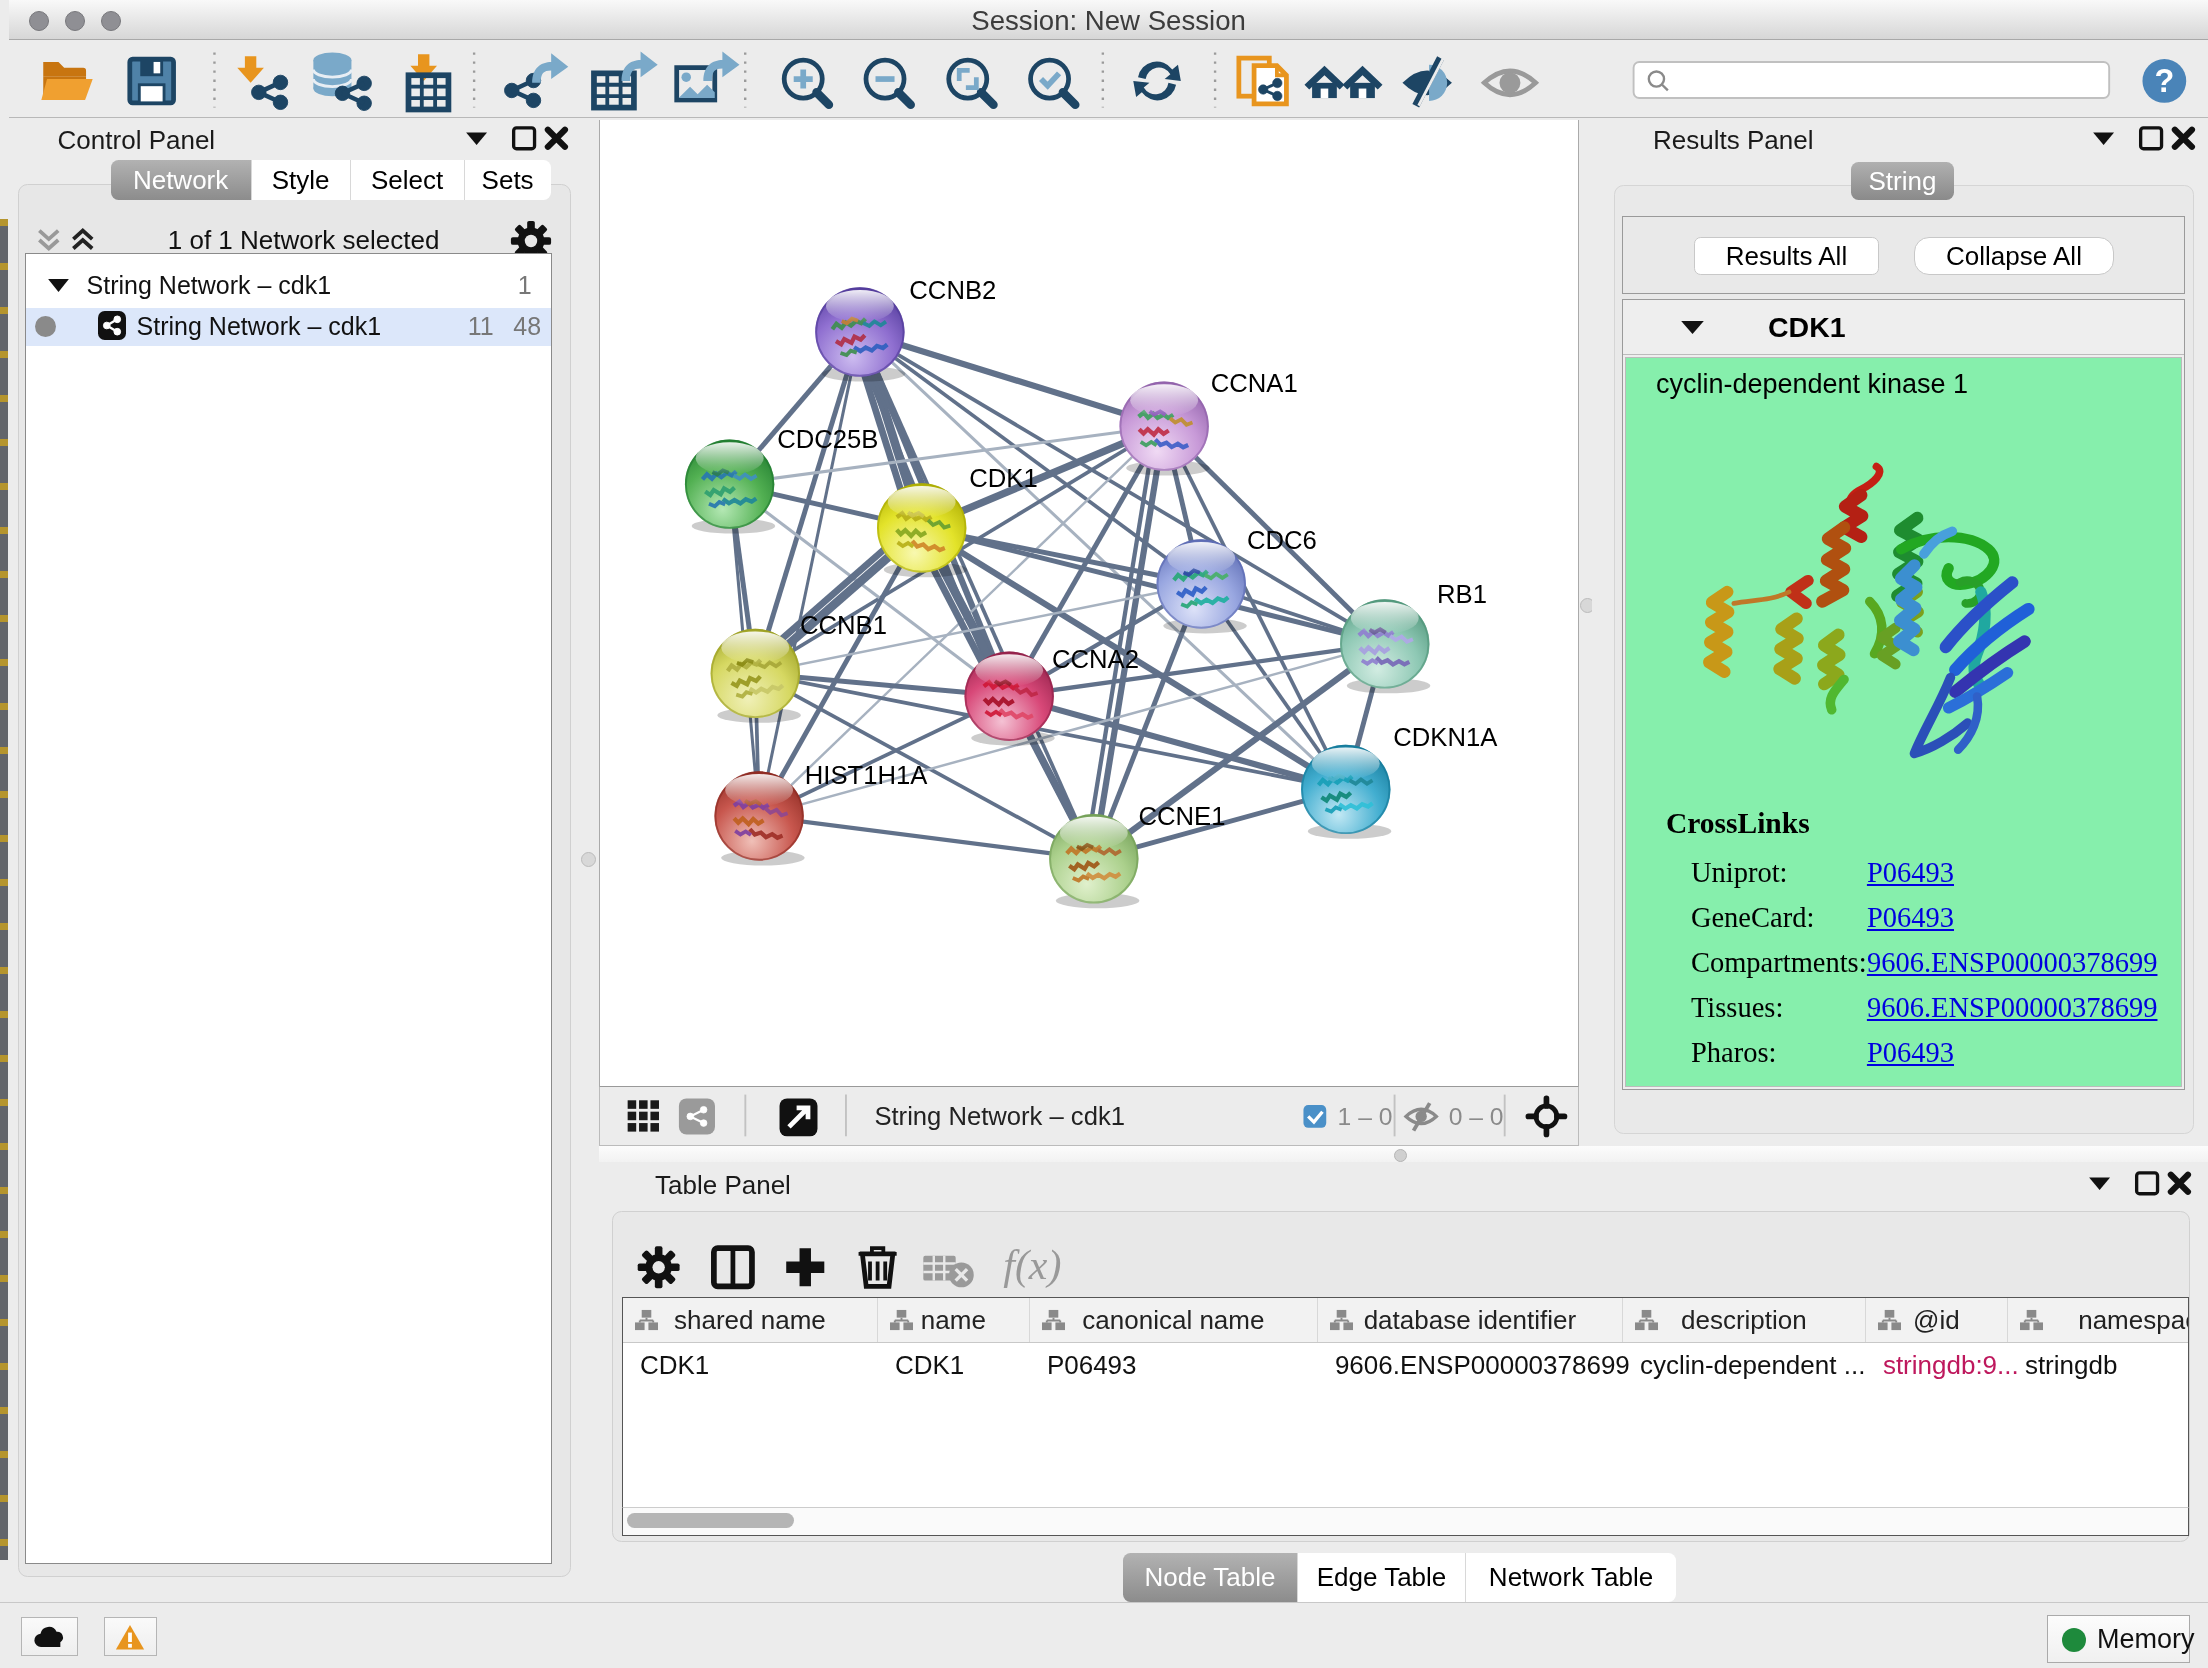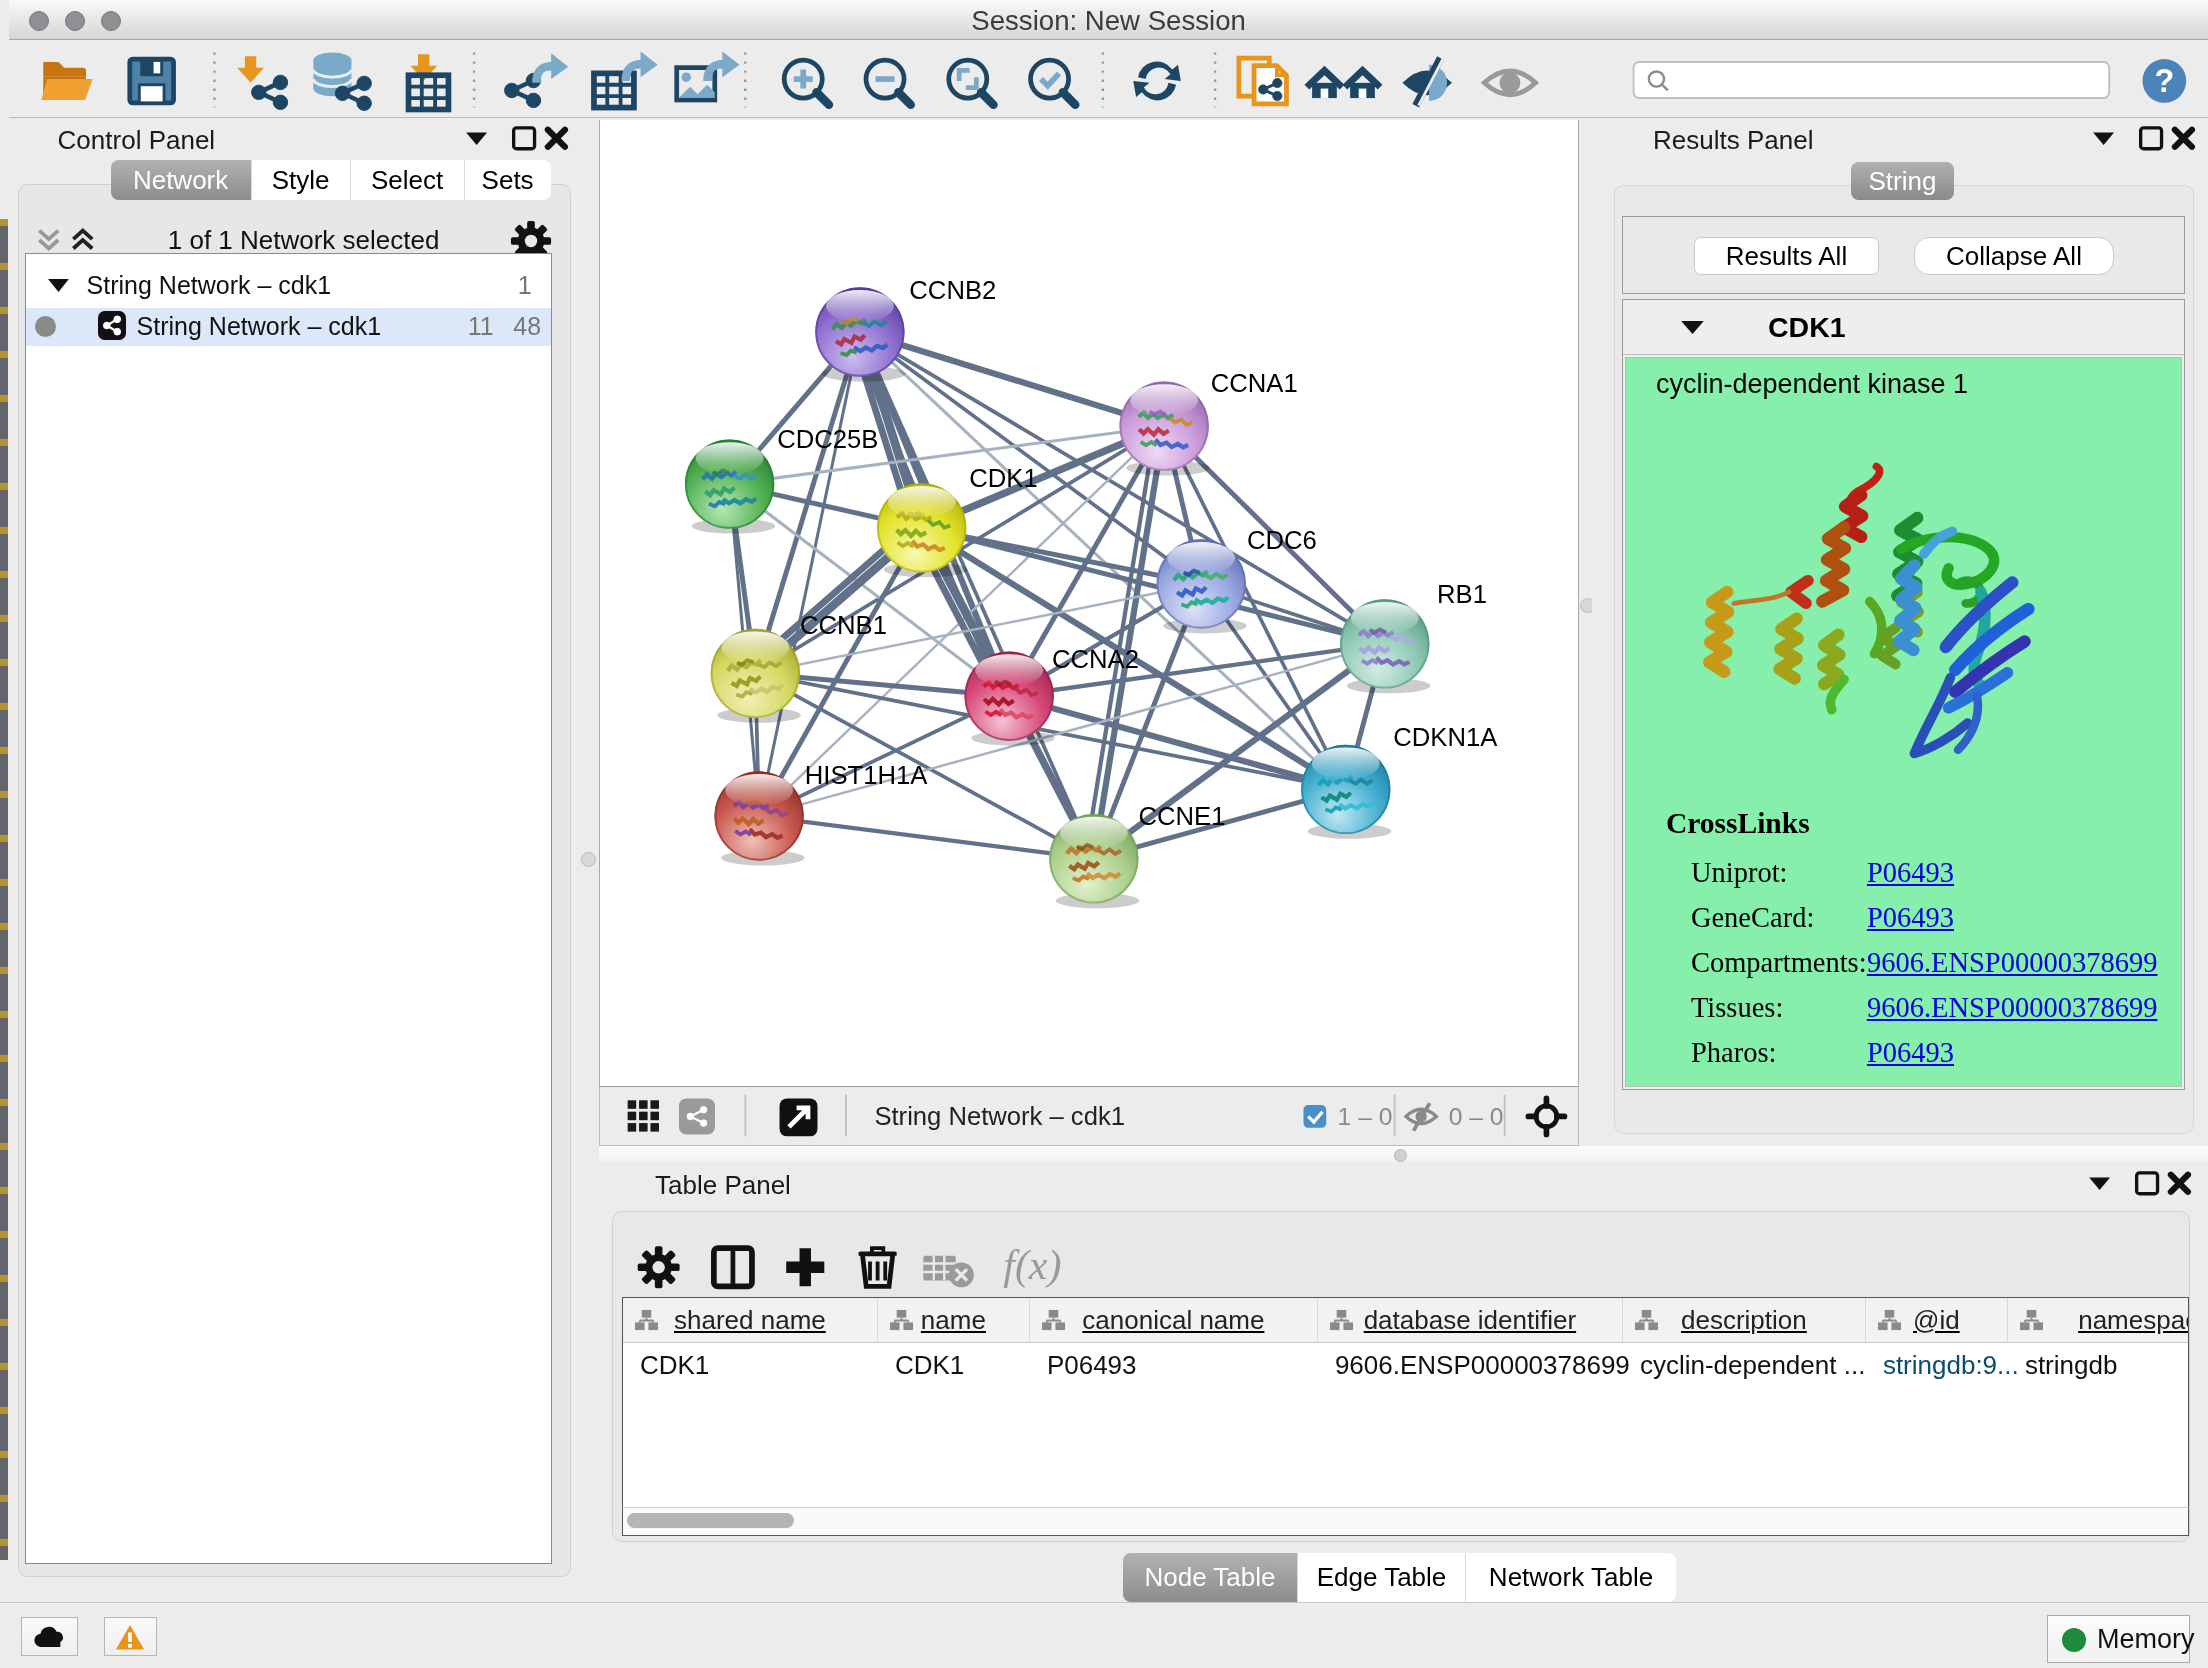--- a/index.html
+++ b/index.html
@@ -625,21 +625,21 @@
         </g>
         <g transform="translate(330,40)" fill="#9a9a9a">
           <rect x="-24" y="-12" width="34" height="26" rx="2"></rect>
           <path d="M-24,-4 h34 M-24,5 h34 M-13,-12 v26 M-2,-12 v26" stroke="#e8e8e8" stroke-width="2.5"></path>
           <circle cx="16" cy="8" r="13"></circle>
           <path d="M10,2 l12,12 M22,2 l-12,12" stroke="#e8e8e8" stroke-width="3.5"></path>
         </g>
         <text x="390" y="52" font-family="Liberation Serif, serif" font-style="italic" font-size="44" fill="#999">f(x)</text>
       </svg>
       <div class="abs" style="left:8.6px;top:85px;width:1567px;height:210px;background:#fff;border:1.9px solid #555;border-bottom:none;overflow:hidden;">
-        <div style="display:flex;height:45px;background:#f2f2f2;border-bottom:1.9px solid #c8c8c8;text-decoration:underline;">
+        <div style="display:flex;height:45px;background:#f2f2f2;border-bottom:1.9px solid #c8c8c8;">
           <div style="width:255px;flex:none;position:relative;border-right:1.9px solid #d8d8d8;display:flex;align-items:center;justify-content:center;font-size:26px;color:#222;">
             <svg style="position:absolute;left:11.4px;top:11.4px;" width="25" height="23" viewBox="0 0 26 24">
               <g fill="#8a8a8a">
                 <rect x="8" y="1" width="10" height="8"></rect>
                 <rect x="1" y="14" width="10" height="8"></rect>
                 <rect x="15" y="14" width="10" height="8"></rect>
                 <path d="M13,9 v3 M6,12 h14 M6,12 v2 M20,12 v2" stroke="#8a8a8a" stroke-width="2" fill="none"></path>
               </g>
             </svg>
             <span>shared name</span>
@@ -710,21 +710,21 @@
             </svg>
             <span>namespace</span>
           </div>
         </div>
         <div style="display:flex;height:44px;background:#fff;">
           <div style="width:255px;flex:none;font-size:26px;color:#111;padding:6.7px 0 0 17px;">CDK1</div>
           <div style="width:152px;flex:none;font-size:26px;color:#111;padding:6.7px 0 0 17px;">CDK1</div>
           <div style="width:288px;flex:none;font-size:26px;color:#111;padding:6.7px 0 0 17px;">P06493</div>
           <div style="width:305px;flex:none;font-size:26px;color:#111;padding:6.7px 0 0 17px;">9606.ENSP00000378699</div>
           <div style="width:243px;flex:none;font-size:26px;color:#111;padding:6.7px 0 0 17px;">cyclin-dependent ...</div>
-          <div style="width:142px;flex:none;font-size:26px;color:#0c4a6e;padding:6.7px 0 0 17px;">stringdb:9...</div>
+          <div style="width:142px;flex:none;font-size:26px;color:#be185d;padding:6.7px 0 0 17px;">stringdb:9...</div>
           <div style="width:276px;flex:none;font-size:26px;color:#111;padding:6.7px 0 0 17px;">stringdb</div>
         </div>
       </div>
       <div class="abs" style="left:8.6px;top:295px;width:1567px;height:28.5px;background:#fafafa;border:1.9px solid #555;border-top:1.9px solid #ccc;">
         <div class="abs" style="left:3.8px;top:4.8px;width:167px;height:15px;border-radius:7.6px;background:#b5b5b5;"></div>
       </div>
     </div>
     <div class="abs" style="left:524px;top:391px;height:49px;display:flex;font-size:26px;border-radius:15px;">
       <div style="width:174px;background:linear-gradient(180deg,#b2b2b2,#8c8c8c);color:#fff;border-radius:7.6px 0 0 7.6px;display:flex;align-items:center;justify-content:center;">Node Table</div>
       <div style="width:168px;background:#fff;border-left:1.9px solid #d8d8d8;display:flex;align-items:center;justify-content:center;">Edge Table</div>

